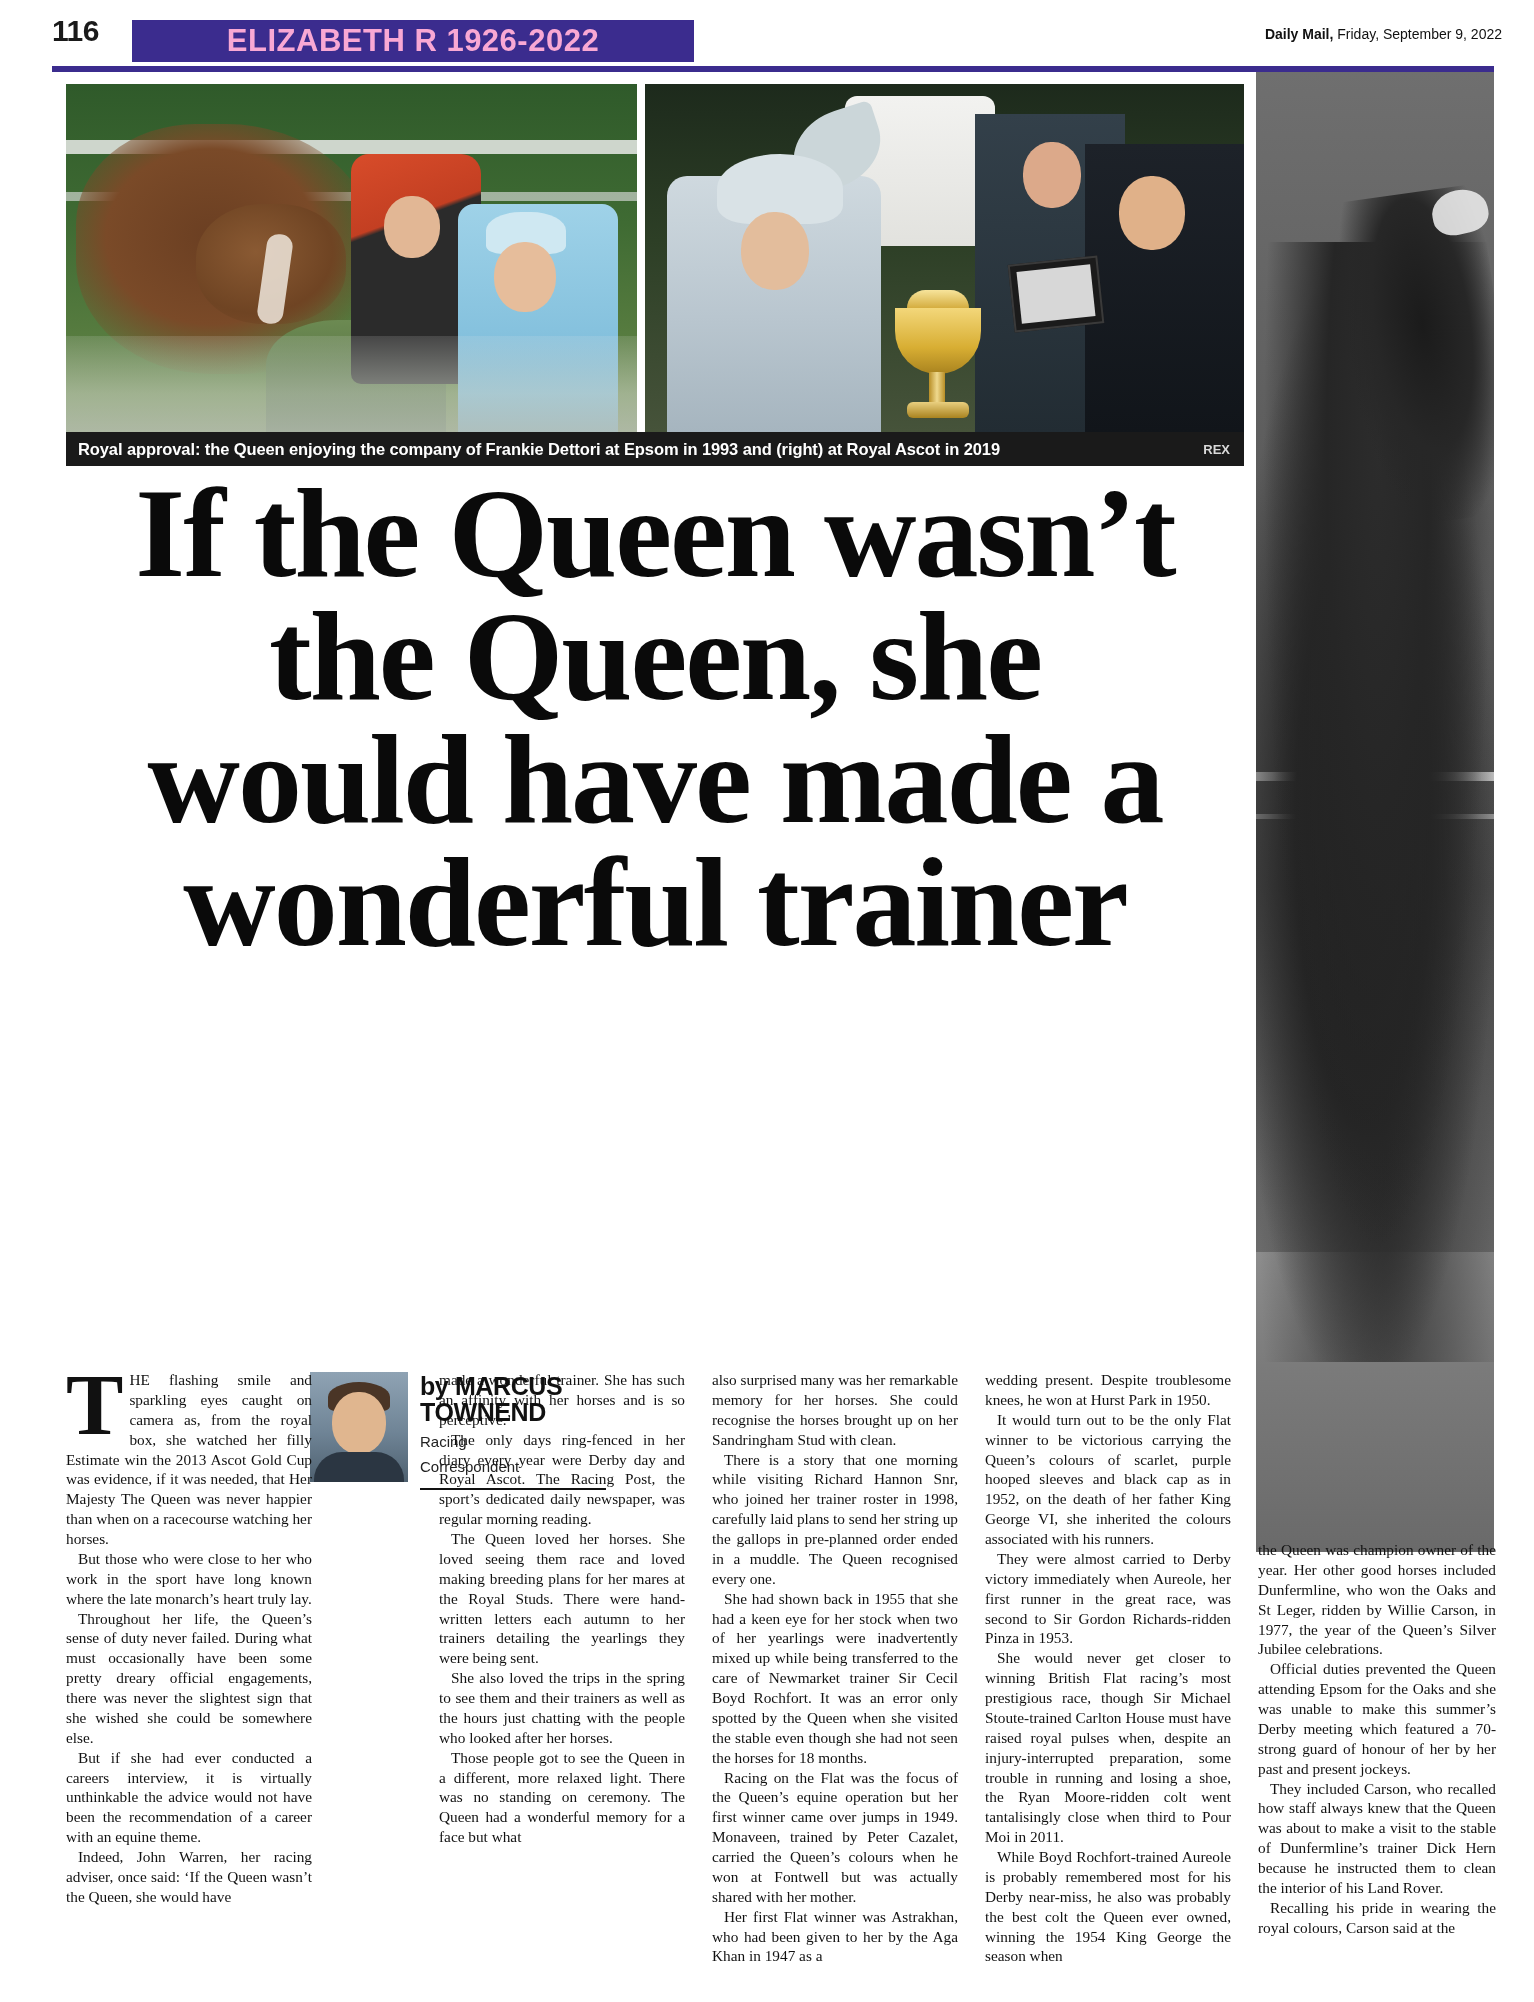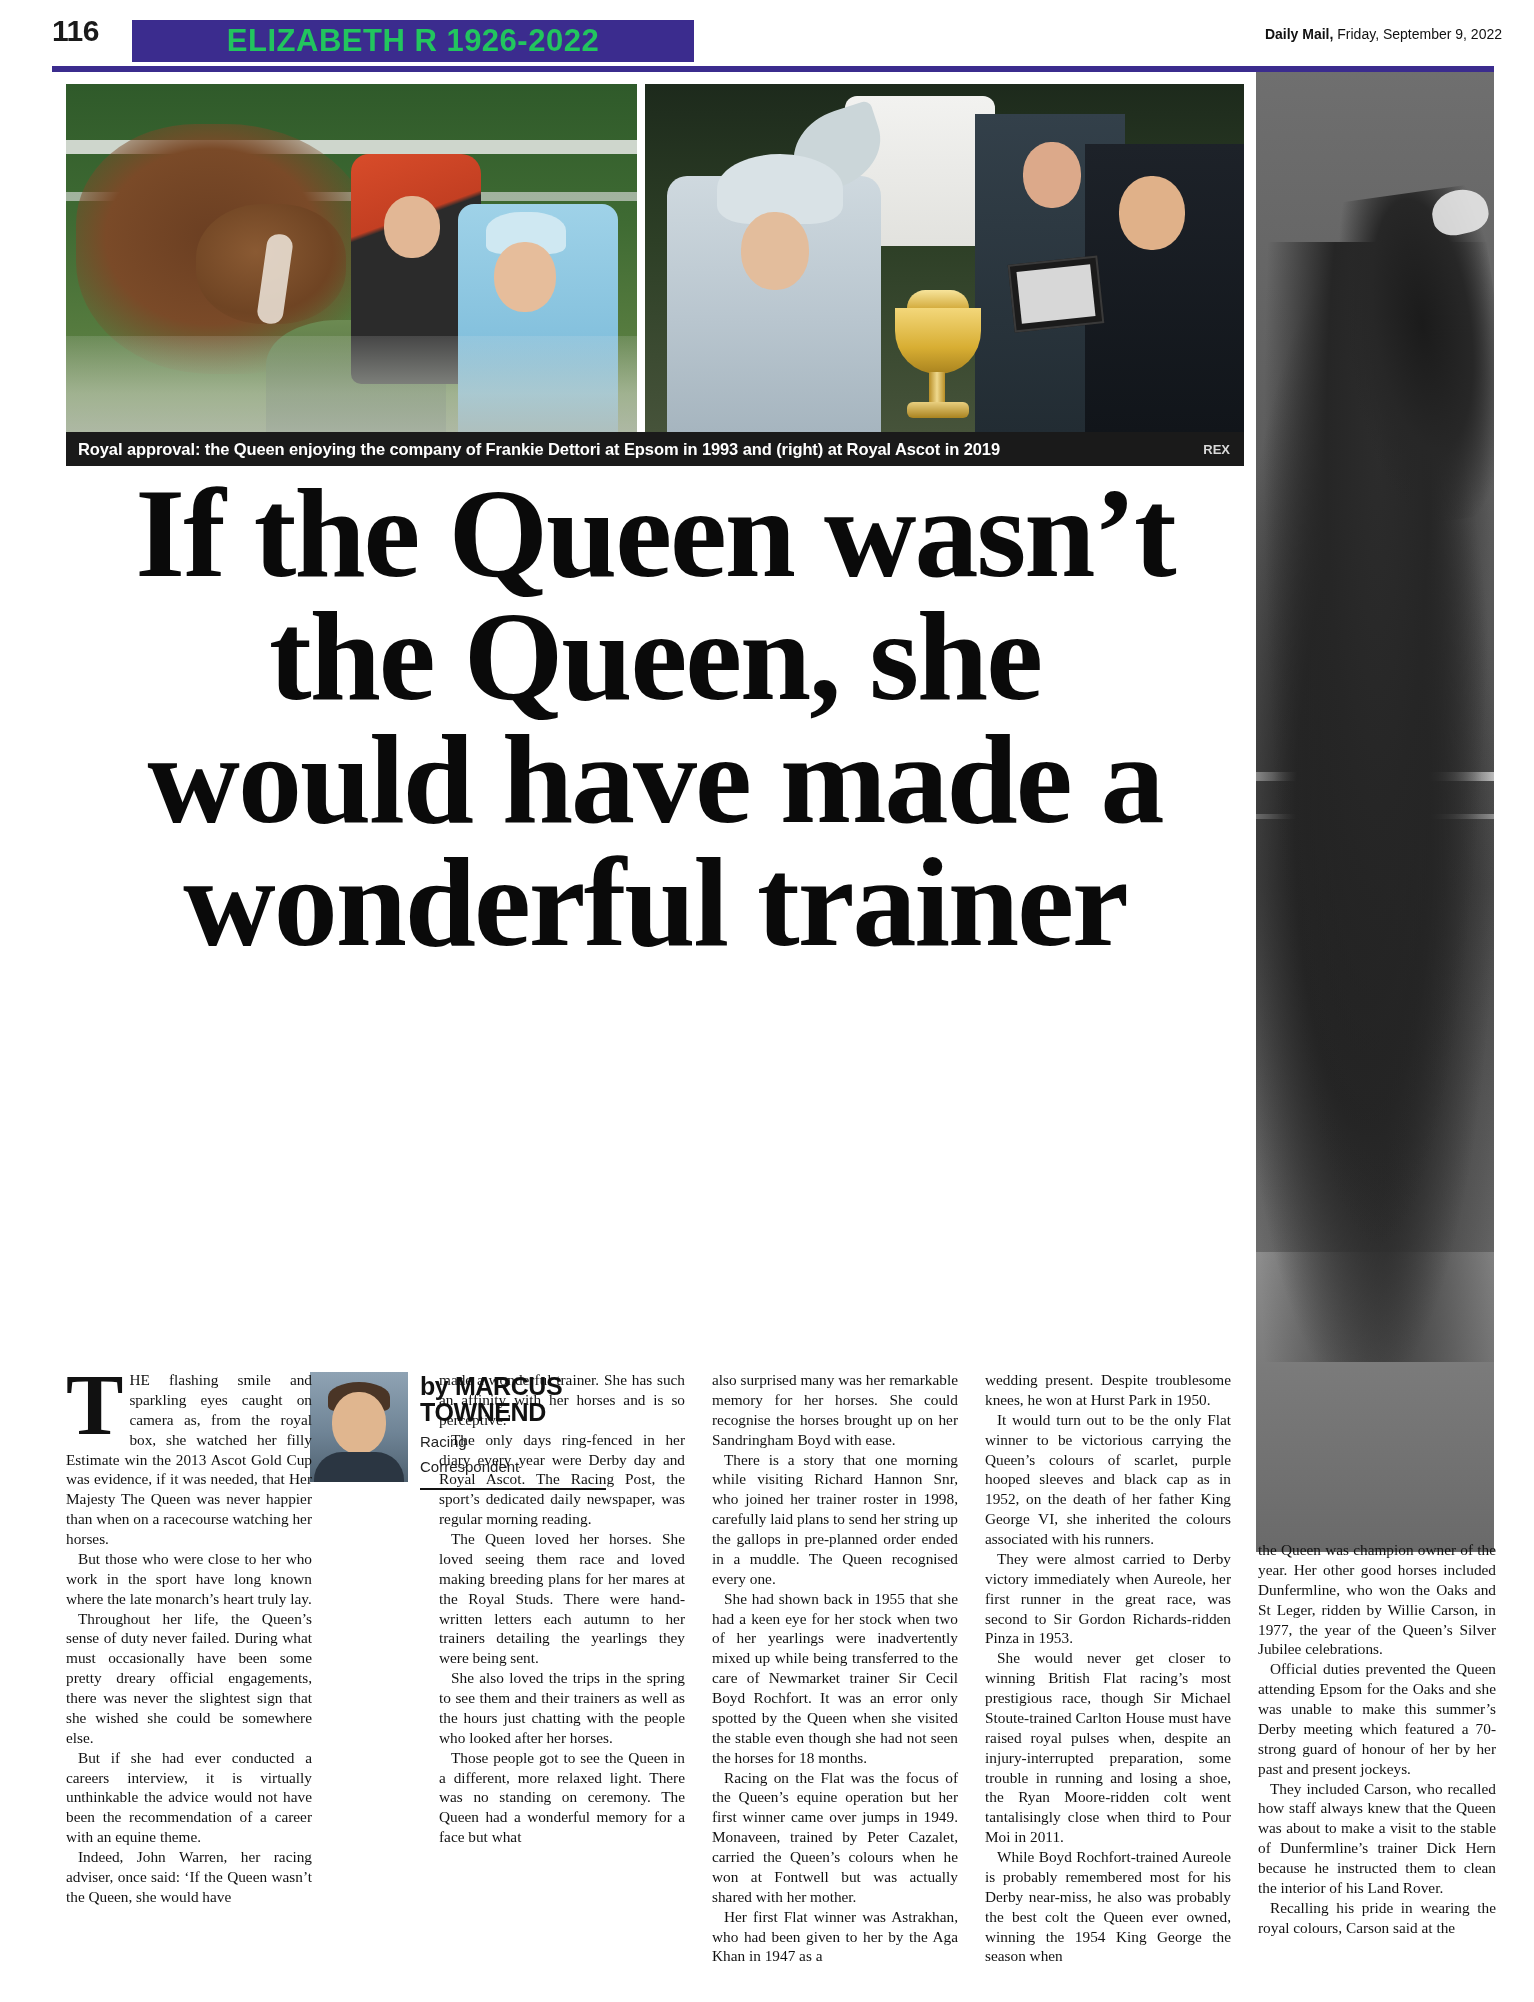--- a/index.html
+++ b/index.html
@@ -16,21 +16,21 @@
     font-family:"Liberation Sans", sans-serif;
     font-size:30px;font-weight:700;color:#1a1a1a;letter-spacing:-0.5px;
   }
   .section-flag{
     position:absolute;left:132px;top:20px;width:562px;height:42px;
     background:#3b2c8e;
     display:flex;align-items:center;justify-content:center;
   }
   .section-flag .txt{
     font-family:"Liberation Sans", sans-serif;
-    font-size:31px;font-weight:700;color:#22c55e;letter-spacing:0.5px;
+    font-size:31px;font-weight:700;color:#f9a8d4;letter-spacing:0.5px;
   }
   .masthead-date{
     position:absolute;right:32px;top:26px;
     font-family:"Liberation Sans", sans-serif;
     font-size:14px;color:#111;
   }
   .masthead-date b{font-weight:700;}
 
   
   .top-rule{
@@ -336,21 +336,21 @@
 
     <div class="col c2">
       <p class="first col2-offset">made a wonderful trainer. She has such an affinity with her horses and is so perceptive.’</p>
       <p>The only days ring-fenced in her diary every year were Derby day and Royal Ascot. The Racing Post, the sport’s dedicated daily newspaper, was regular morning reading.</p>
       <p>The Queen loved her horses. She loved seeing them race and loved making breeding plans for her mares at the Royal Studs. There were hand-written letters each autumn to her trainers detailing the yearlings they were being sent.</p>
       <p>She also loved the trips in the spring to see them and their trainers as well as the hours just chatting with the people who looked after her horses.</p>
       <p>Those people got to see the Queen in a different, more relaxed light. There was no standing on ceremony. The Queen had a wonderful memory for a face but what</p>
     </div>
 
     <div class="col c3">
-      <p class="first">also surprised many was her remarkable memory for her horses. She could recognise the horses brought up on her Sandringham Boyd with ease.</p>
+      <p class="first">also surprised many was her remarkable memory for her horses. She could recognise the horses brought up on her Sandringham Stud with clean.</p>
       <p>There is a story that one morning while visiting Richard Hannon Snr, who joined her trainer roster in 1998, carefully laid plans to send her string up the gallops in pre-planned order ended in a muddle. The Queen recognised every one.</p>
       <p>She had shown back in 1955 that she had a keen eye for her stock when two of her yearlings were inadvertently mixed up while being transferred to the care of Newmarket trainer Sir Cecil Boyd Rochfort. It was an error only spotted by the Queen when she visited the stable even though she had not seen the horses for 18 months.</p>
       <p>Racing on the Flat was the focus of the Queen’s equine operation but her first winner came over jumps in 1949. Monaveen, trained by Peter Cazalet, carried the Queen’s colours when he won at Fontwell but was actually shared with her mother.</p>
       <p>Her first Flat winner was Astrakhan, who had been given to her by the Aga Khan in 1947 as a</p>
     </div>
 
     <div class="col c4">
       <p class="first">wedding present. Despite troublesome knees, he won at Hurst Park in 1950.</p>
       <p>It would turn out to be the only Flat winner to be victorious carrying the Queen’s colours of scarlet, purple hooped sleeves and black cap as in 1952, on the death of her father King George VI, she inherited the colours associated with his runners.</p>
       <p>They were almost carried to Derby victory immediately when Aureole, her first runner in the great race, was second to Sir Gordon Richards-ridden Pinza in 1953.</p>

